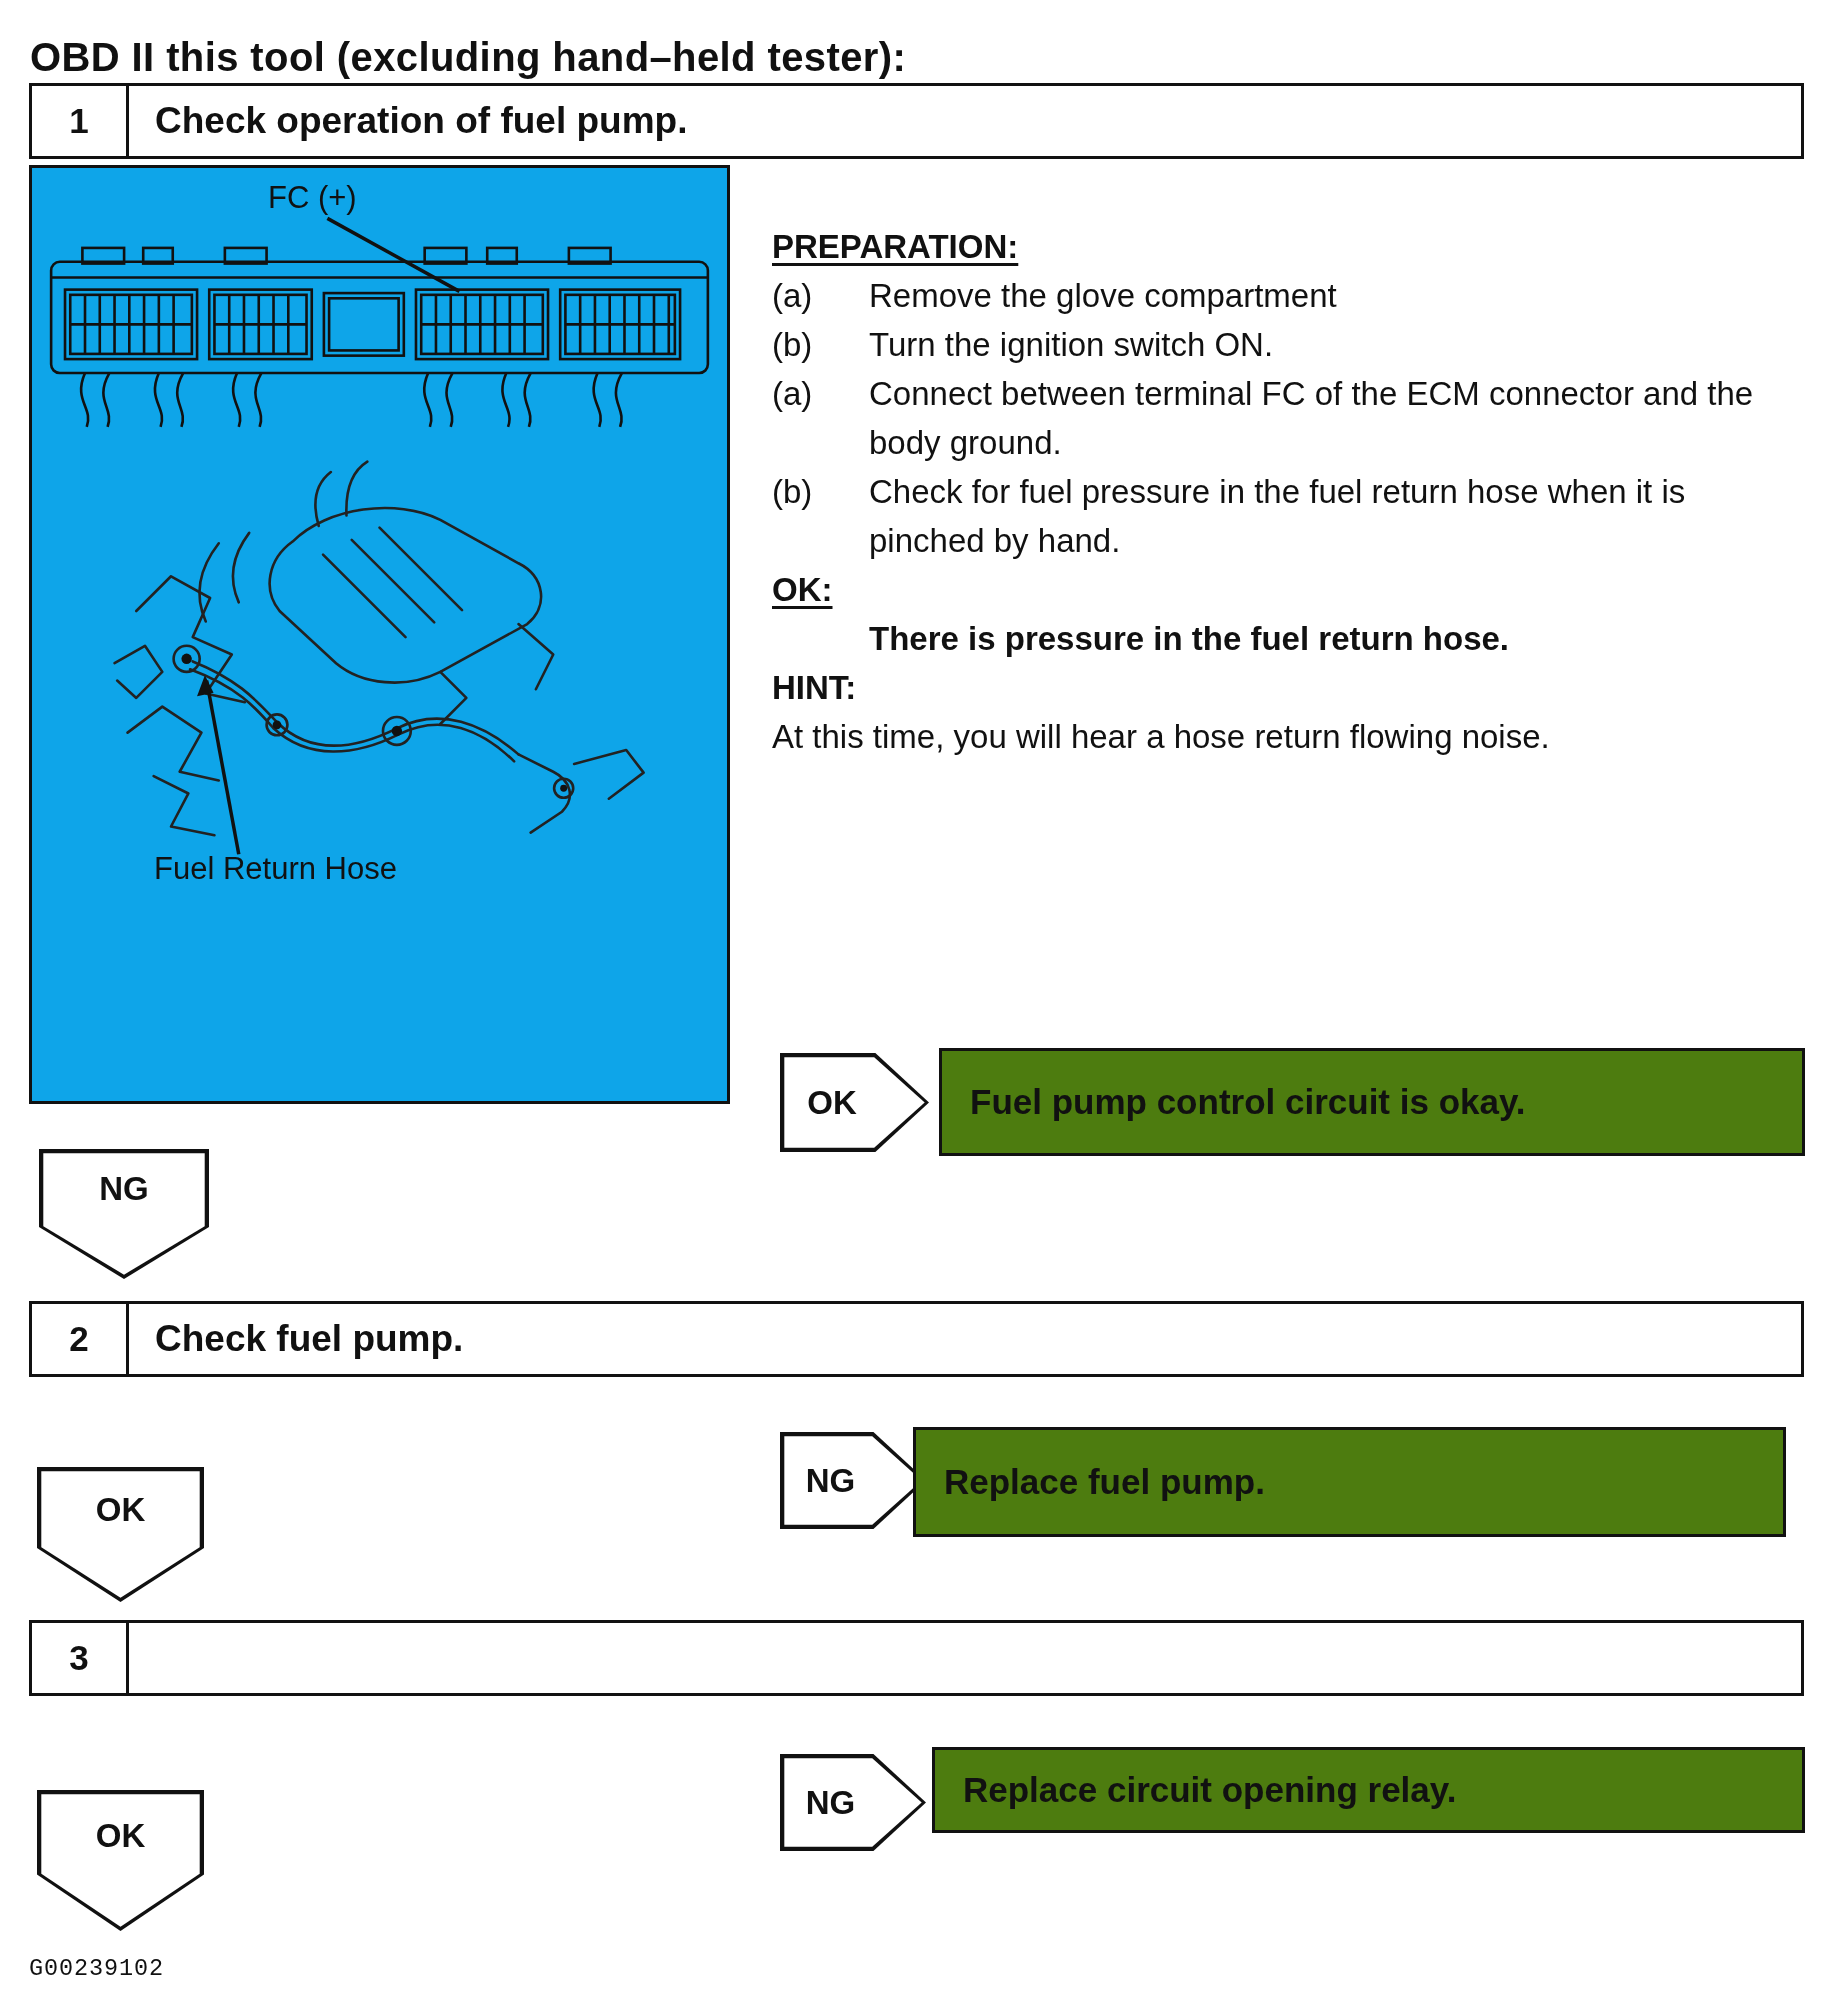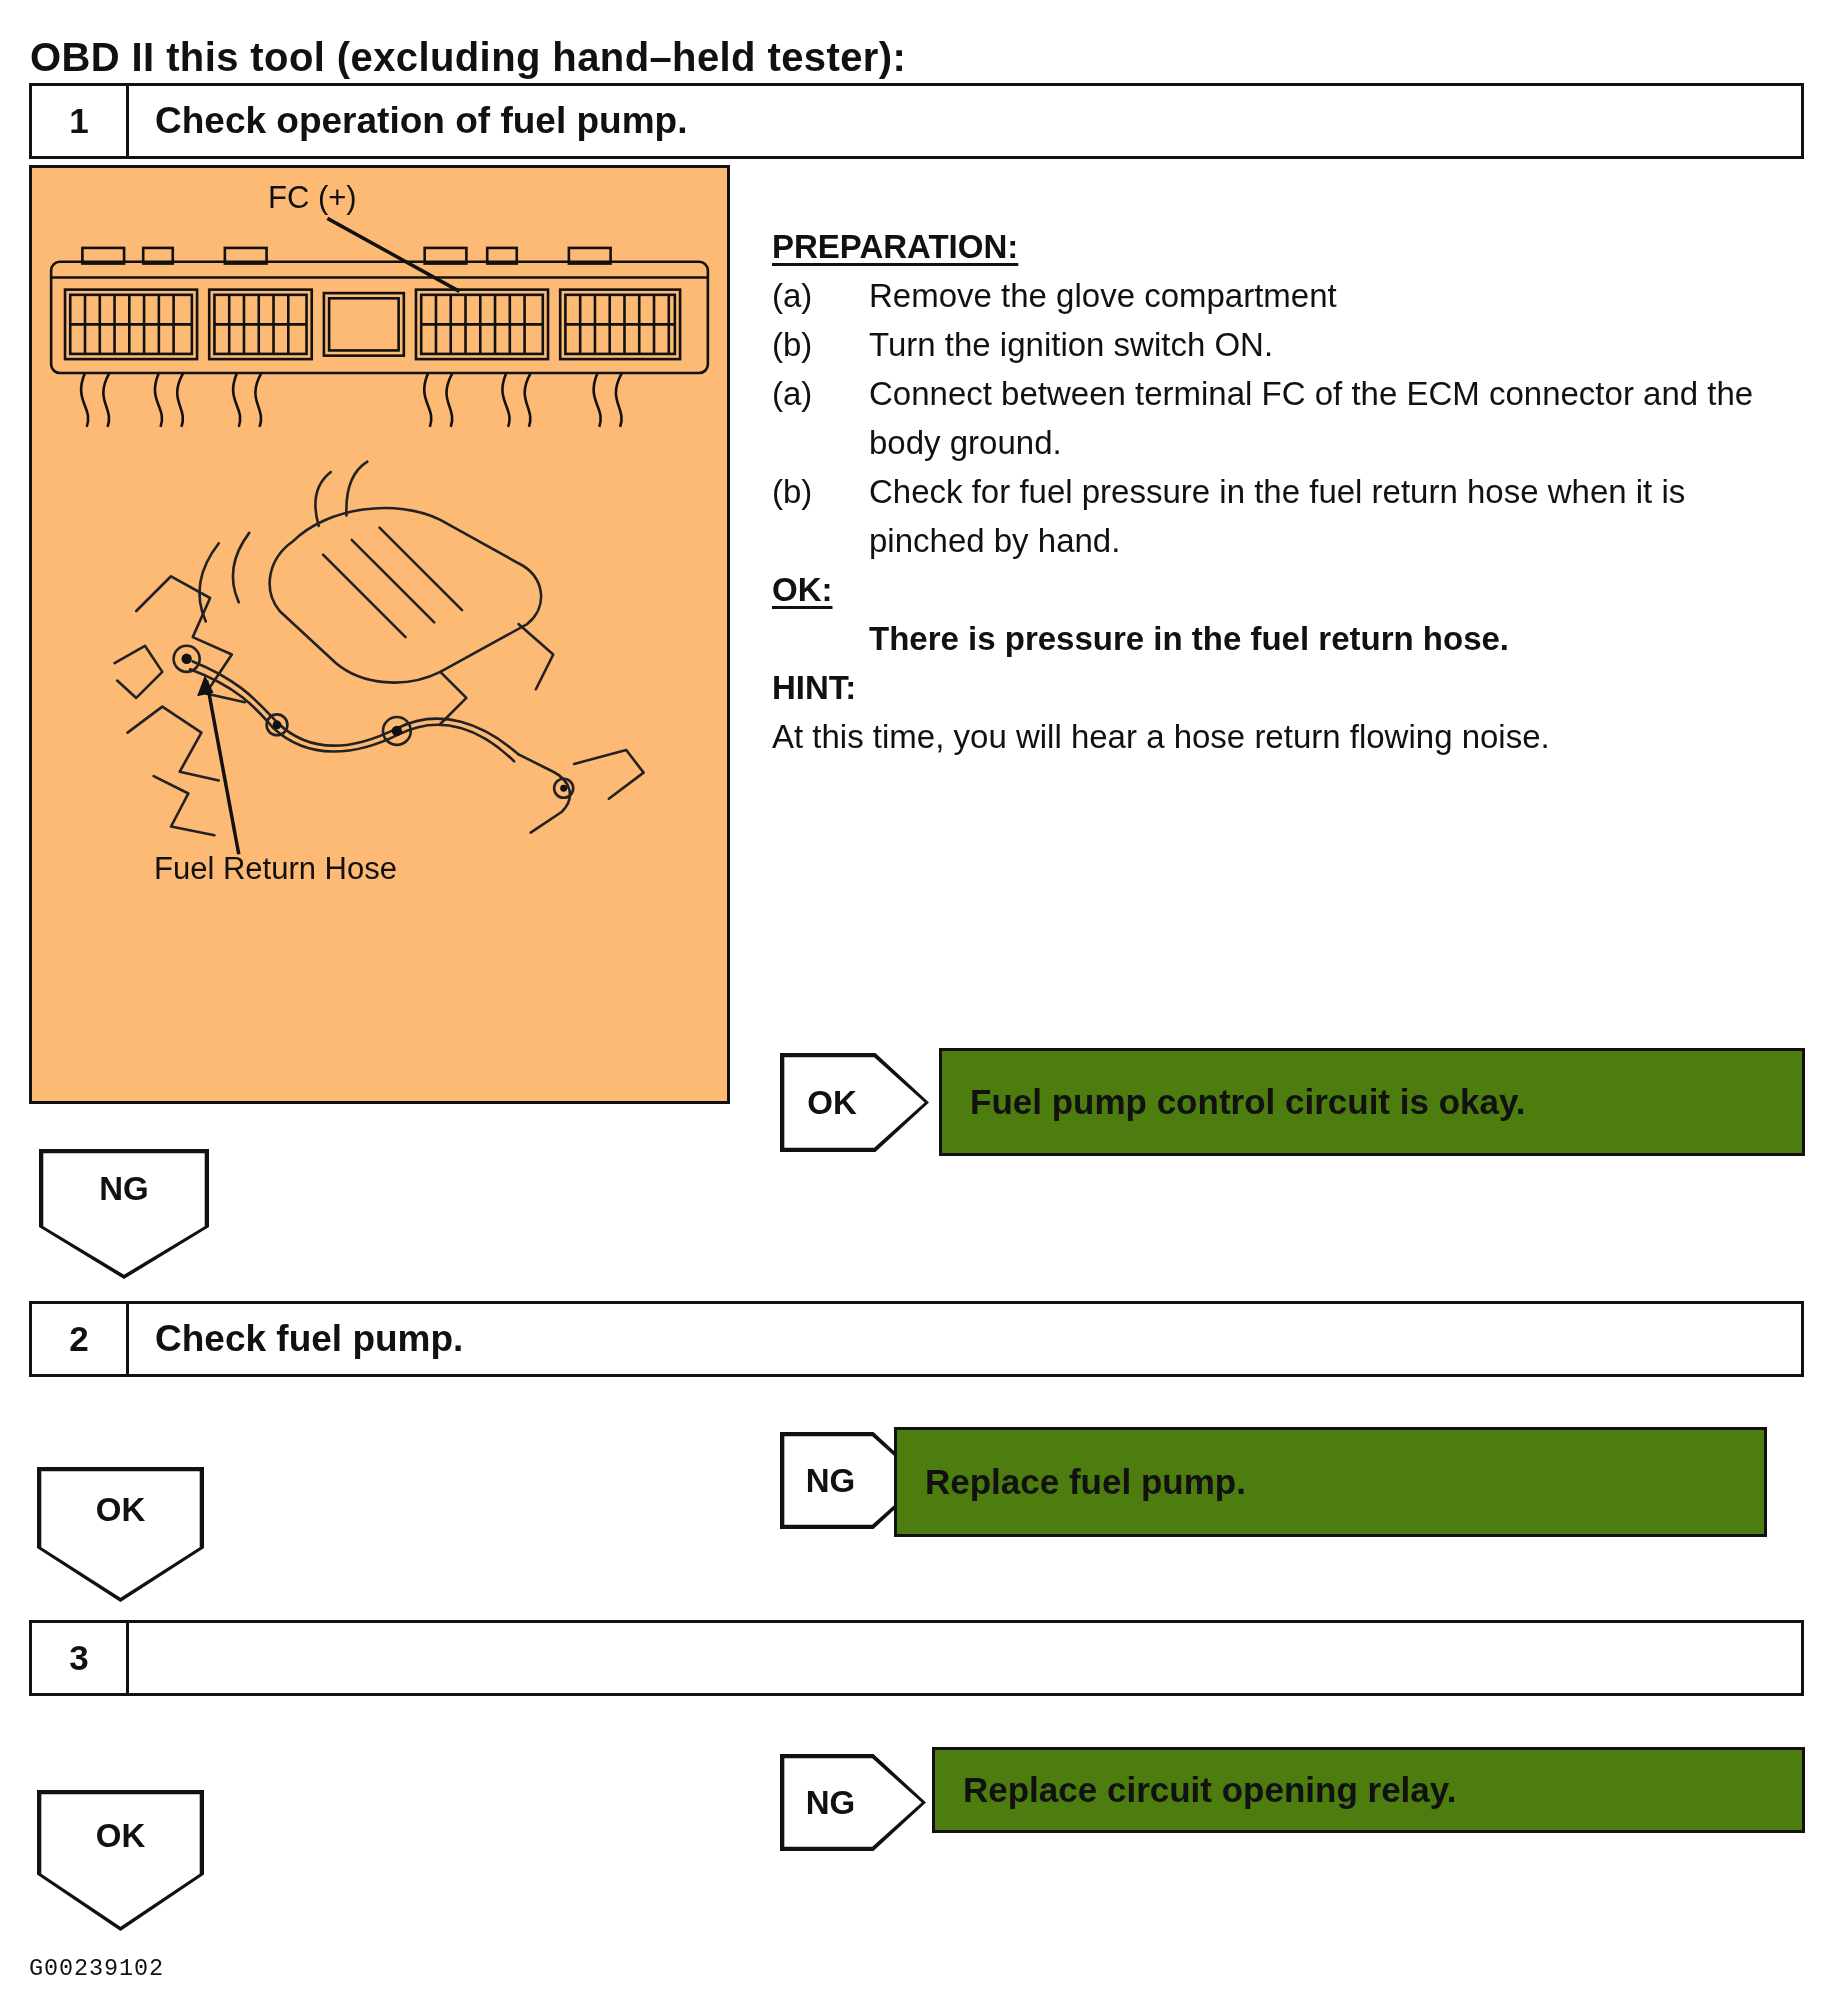--- a/index.html
+++ b/index.html
@@ -6,21 +6,21 @@
   body{
     width:1834px;height:2014px;background:#ffffff;color:#111;
     font-family:"Liberation Sans", sans-serif;position:relative;overflow:hidden;
   }
   .title{position:absolute;left:30px;top:35px;font-size:40px;font-weight:700;margin:0;letter-spacing:0.4px;}
 
   .step-header{position:absolute;left:29px;width:1769px;height:70px;border:3.5px solid #111;display:flex;background:#fff;}
   .step-num{width:94px;border-right:3.5px solid #111;display:flex;align-items:center;justify-content:center;font-size:35px;font-weight:700;}
   .step-label{flex:1;display:flex;align-items:center;padding-left:26px;font-size:37px;font-weight:700;}
 
-  .diagram-box{position:absolute;left:29px;top:165px;width:695px;height:933px;border:3.5px solid #111;background:#fdba74;}
+  .diagram-box{position:absolute;left:29px;top:165px;width:695px;height:933px;border:3.5px solid #111;background:#0ea5e9;}
   .fig-label{position:absolute;font-size:31px;color:#111;white-space:nowrap;}
   .fc-label{left:236px;top:12px;}
   .hose-label{left:122px;top:683px;}
 
   .instructions{position:absolute;left:772px;top:222px;width:1034px;font-size:33px;line-height:49px;color:#111;}
   .ins-h{font-weight:700;text-decoration:underline;text-decoration-thickness:2.6px;text-underline-offset:5.2px;}
   .ins-h.plain{font-weight:700;text-decoration:none;}
   .ins-item{display:flex;}
   .ins-marker{width:97px;flex:none;}
   .ins-text{flex:1;}
@@ -195,21 +195,21 @@
 </div>
 
 <div class="step-header" style="top:1301px;">
   <div class="step-num">2</div>
   <div class="step-label">Check fuel pump.</div>
 </div>
 
 <div class="flow-right" style="left:780px;top:1432px;width:146px;height:97px;">
   <div class="flow-right-in">NG</div>
 </div>
-<div class="result-box" style="left:894px;top:1427px;width:873px;height:110px;">
+<div class="result-box" style="left:913px;top:1427px;width:873px;height:110px;">
   <span>Replace fuel pump.</span>
 </div>
 
 <div class="flow-down" style="left:37px;top:1467px;width:167px;height:135px;">
   <div class="flow-down-in">OK</div>
 </div>
 
 <div class="step-header" style="top:1620px;">
   <div class="step-num">3</div>
 </div>

